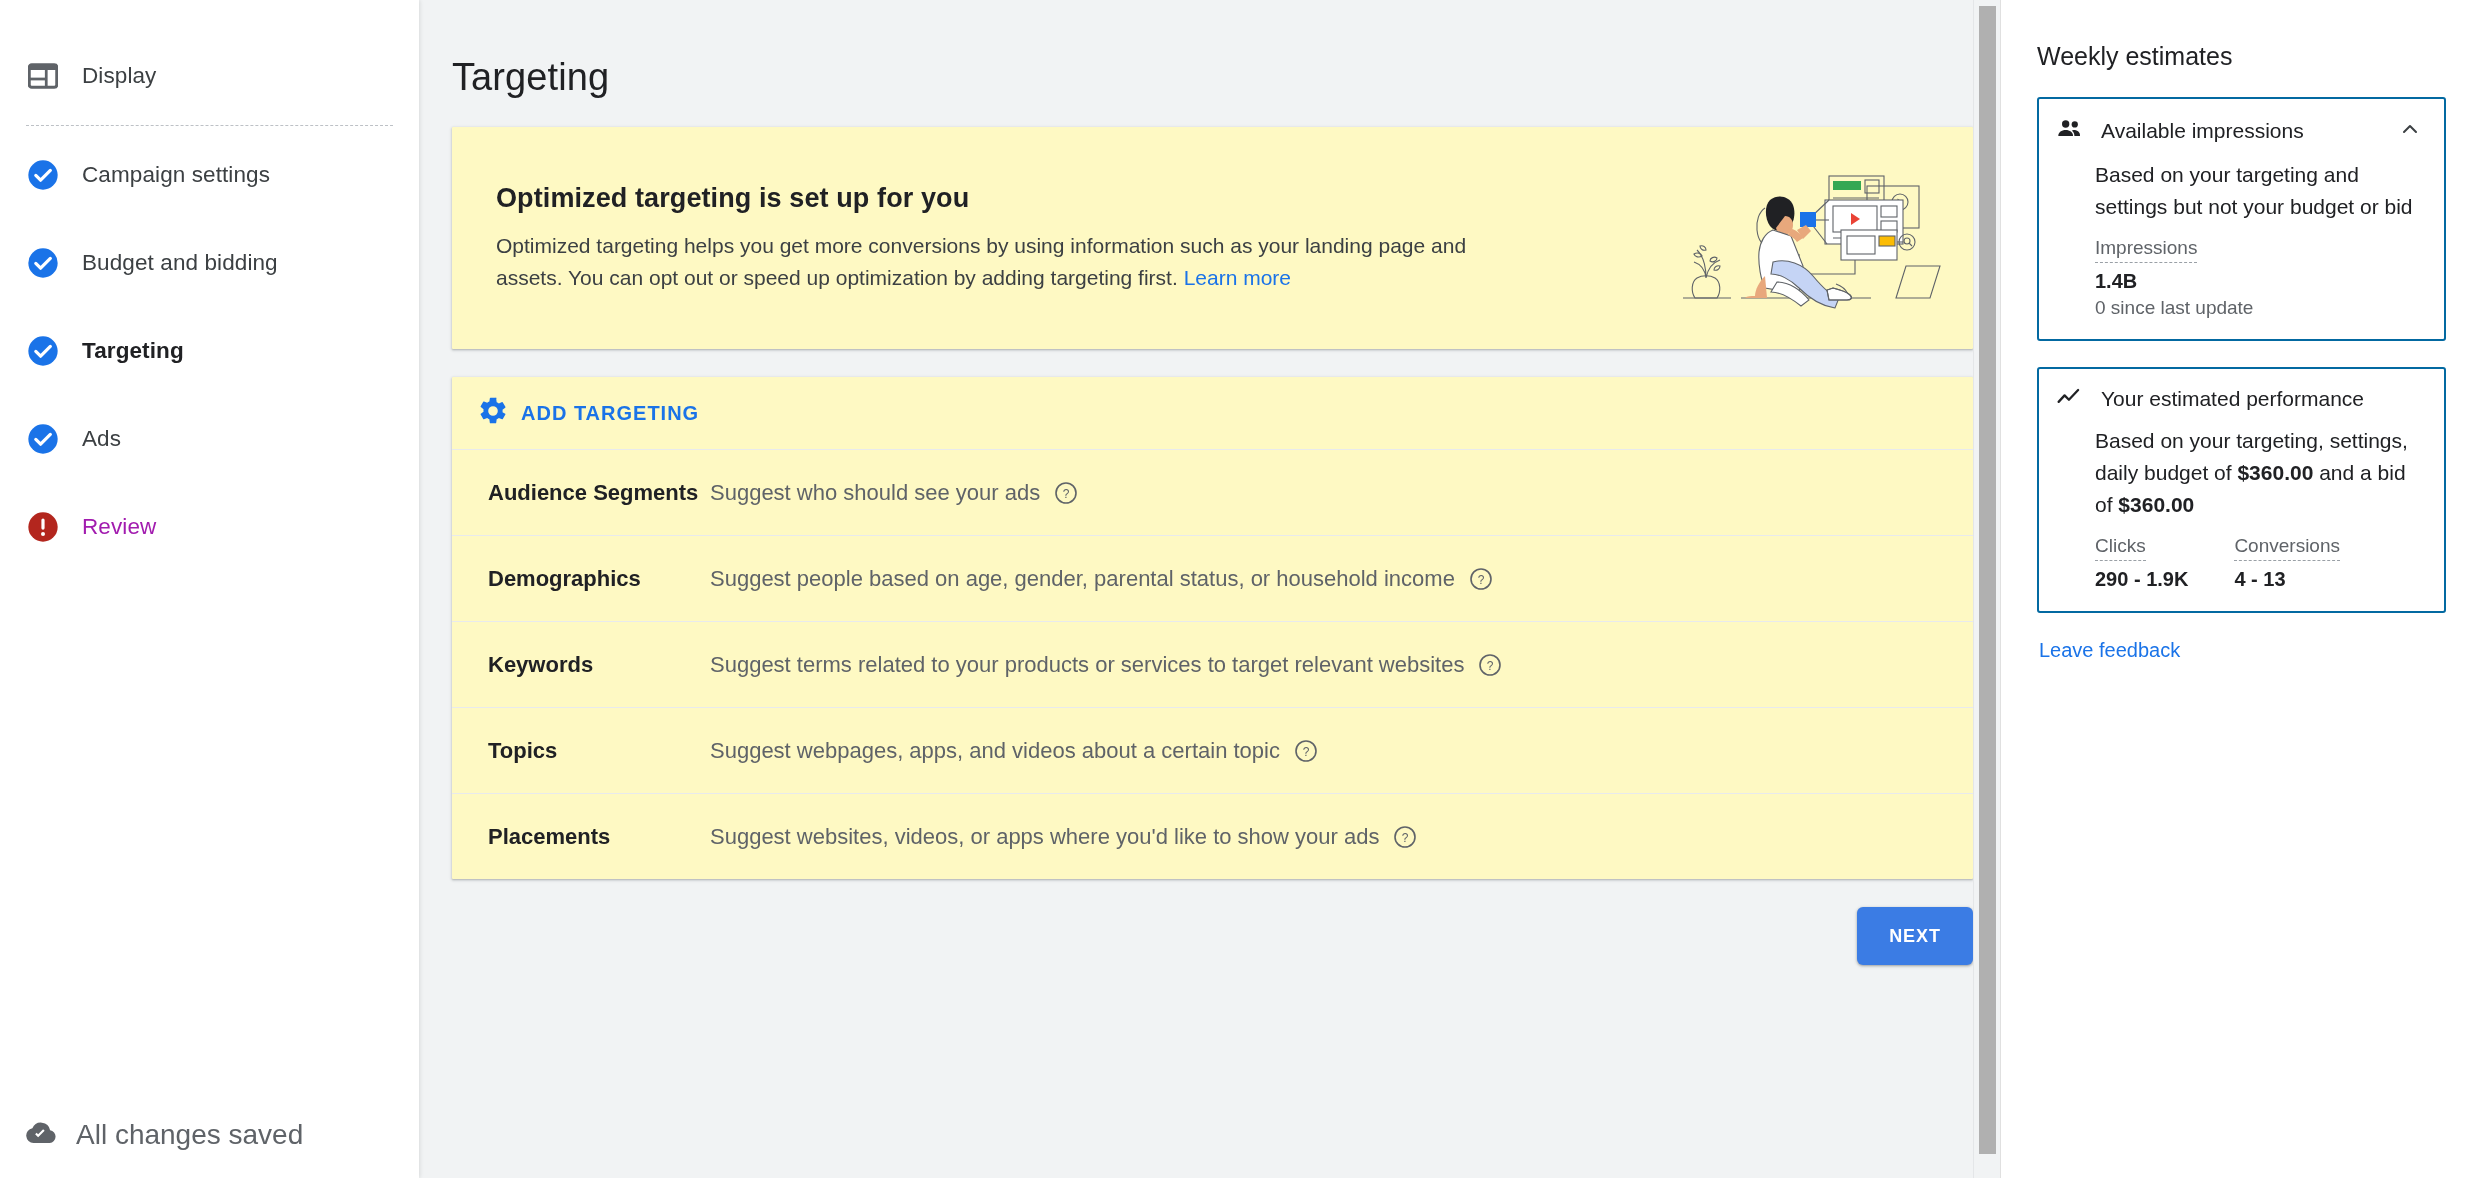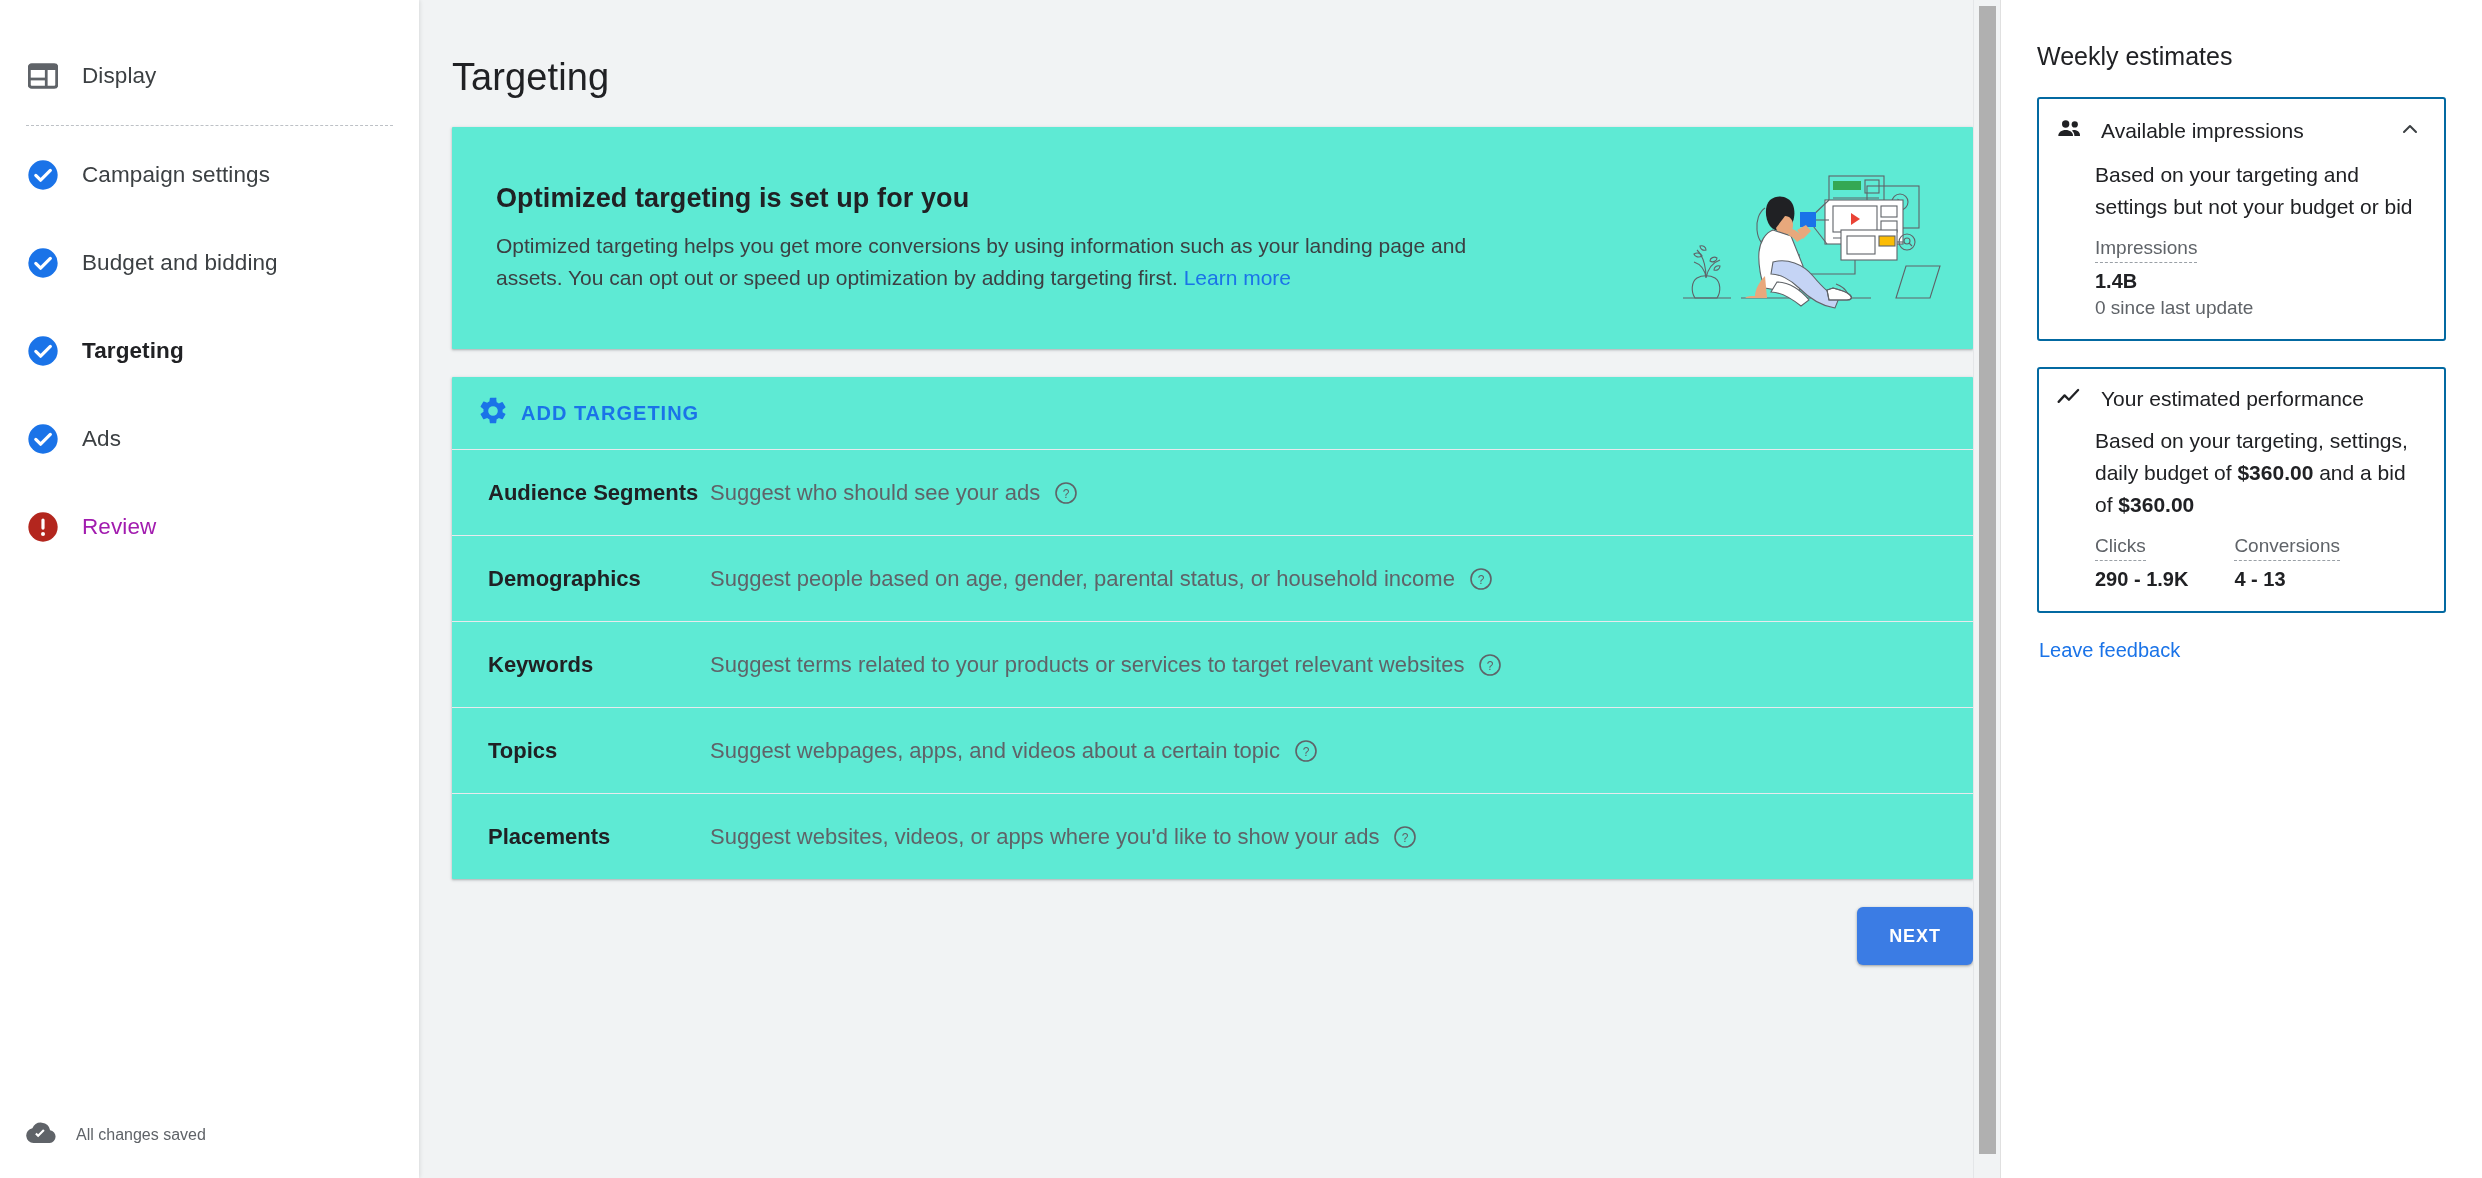--- a/index.html
+++ b/index.html
@@ -37,39 +37,39 @@
     border-top: 1px dashed #bdc1c6;
     height: 0;
   }
   .nav-gap { height: 34px; }
   .saved-bar {
     position: absolute; left: 0; bottom: 0;
     width: 419px; height: 86px;
     display: flex; align-items: center; gap: 20px;
     padding-left: 26px;
   }
-  .saved-text { font-size: 16px; color: #5f6368; }
+  .saved-text { font-size: 28px; color: #5f6368; }
 
   
   .main {
     flex: 1 1 auto;
     height: 1178px;
     background: #f1f3f4;
     position: relative;
     padding: 0;
     overflow: hidden;
   }
   .main-inner { width: 1532px; padding-left: 33px; padding-top: 0; }
   .page-title {
     font-size: 38px; color: #202124; font-weight: normal;
     padding-top: 56px; padding-bottom: 28px; letter-spacing: .1px;
   }
 
   .card {
-    background: #5eead4;
+    background: #fef9c3;
     border-radius: 1px;
     box-shadow: 0 1px 2px rgba(60,64,67,.28), 0 1px 3px 1px rgba(60,64,67,.10);
   }
   
   .promo {
     width: 1521px; height: 222px;
     display: flex; align-items: center;
     padding: 0 32px 0 44px;
     margin-bottom: 28px;
   }

